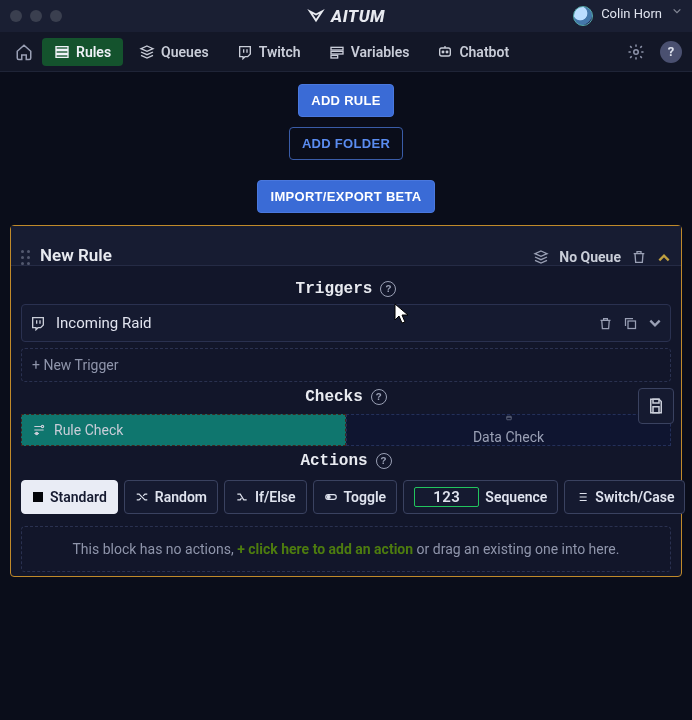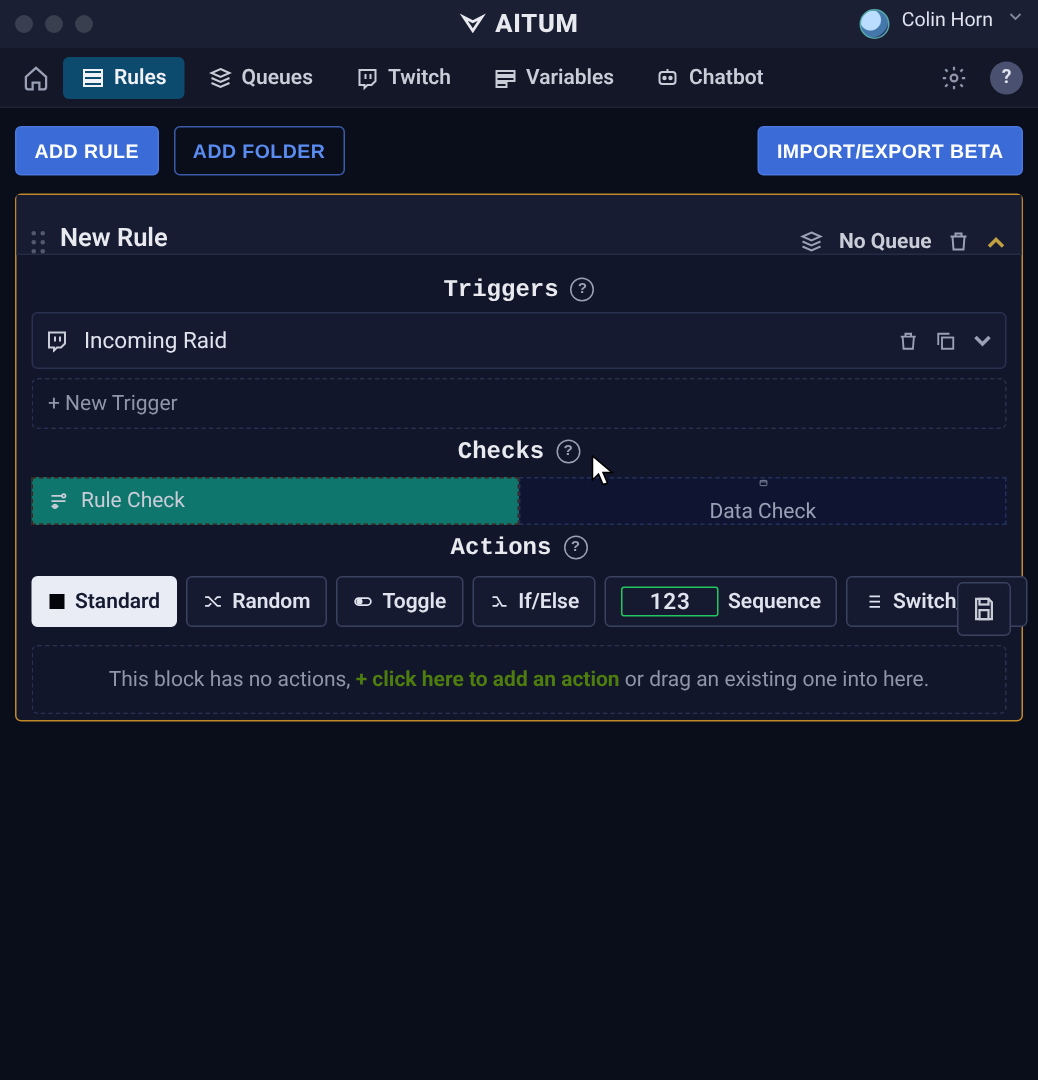--- a/index.html
+++ b/index.html
@@ -23,20 +23,21 @@
   .traffic-lights { display: flex; gap: 8px; }
   .tl { width: 12px; height: 12px; border-radius: 50%; background: #3a3f4f; }
   .brand {
     position: absolute;
     left: 50%;
     transform: translateX(-50%);
     display: flex;
     align-items: center;
     gap: 6px;
     font-weight: 800;
+    font-style: italic;
     font-size: 17px;
     letter-spacing: 0.5px;
     color: #e8eaf0;
   }
   .brand svg { display: block; }
   .user {
     margin-left: auto;
     display: flex;
     gap: 8px;
     font-size: 13px;
@@ -66,21 +67,21 @@
   }
   .navtab {
     display: flex; align-items: center; gap: 6px;
     padding: 6px 12px;
     border-radius: 4px;
     font-size: 14px;
     color: #c9cdd8;
     font-weight: 600;
   }
   .navtab.active {
-    background: #0c4a6e;
+    background: #14532d;
     color: #f0f2f8;
   }
   .navtab svg, .home-btn svg { flex: none; }
   .toolbar-right {
     margin-left: auto;
     display: flex;
     align-items: center;
     gap: 12px;
   }
   .icon-btn {
@@ -94,20 +95,21 @@
     display: flex; align-items: center; justify-content: center;
     font-size: 13px; font-weight: 700;
   }
 
   
   .actionrow {
     display: flex;
     padding: 12px 10px;
     gap: 10px;
     align-items: center;
+    flex-direction: column;
   }
   .btn {
     padding: 8px 12px;
     border-radius: 4px;
     font-size: 13px;
     font-weight: 700;
     letter-spacing: 0.3px;
     border: 1px solid transparent;
     cursor: pointer;
   }
@@ -448,30 +450,30 @@
         <span>Standard</span>
       </div>
       <div class="atab">
         <svg width="14" height="14" viewBox="0 0 24 24" fill="none" stroke="currentColor" stroke-width="2">
             <path d="M3 7h4l10 10h4M3 17h4l3-3M14 10l3-3h4"></path>
           </svg>
         <span>Random</span>
       </div>
       <div class="atab">
         <svg width="14" height="14" viewBox="0 0 24 24" fill="none" stroke="currentColor" stroke-width="2">
+            <path d="M4 7h5l6 10h5M4 17h5l2-3"></path>
+          </svg>
+        <span>If/Else</span>
+      </div>
+      <div class="atab">
+        <svg width="14" height="14" viewBox="0 0 24 24" fill="none" stroke="currentColor" stroke-width="2">
             <rect x="3" y="8" width="18" height="8" rx="4"></rect>
             <circle cx="8" cy="12" r="2.5" fill="currentColor"></circle>
           </svg>
         <span>Toggle</span>
-      </div>
-      <div class="atab">
-        <svg width="14" height="14" viewBox="0 0 24 24" fill="none" stroke="currentColor" stroke-width="2">
-            <path d="M4 7h5l6 10h5M4 17h5l2-3"></path>
-          </svg>
-        <span>If/Else</span>
       </div>
       <div class="atab">
         <span class="micro">123</span>
         <span>Sequence</span>
       </div>
       <div class="atab">
         <svg width="14" height="14" viewBox="0 0 24 24" fill="none" stroke="currentColor" stroke-width="2">
             <path d="M8 6h12M8 12h12M8 18h12M4 6h.01M4 12h.01M4 18h.01"></path>
           </svg>
         <span>Switch/Case</span>

